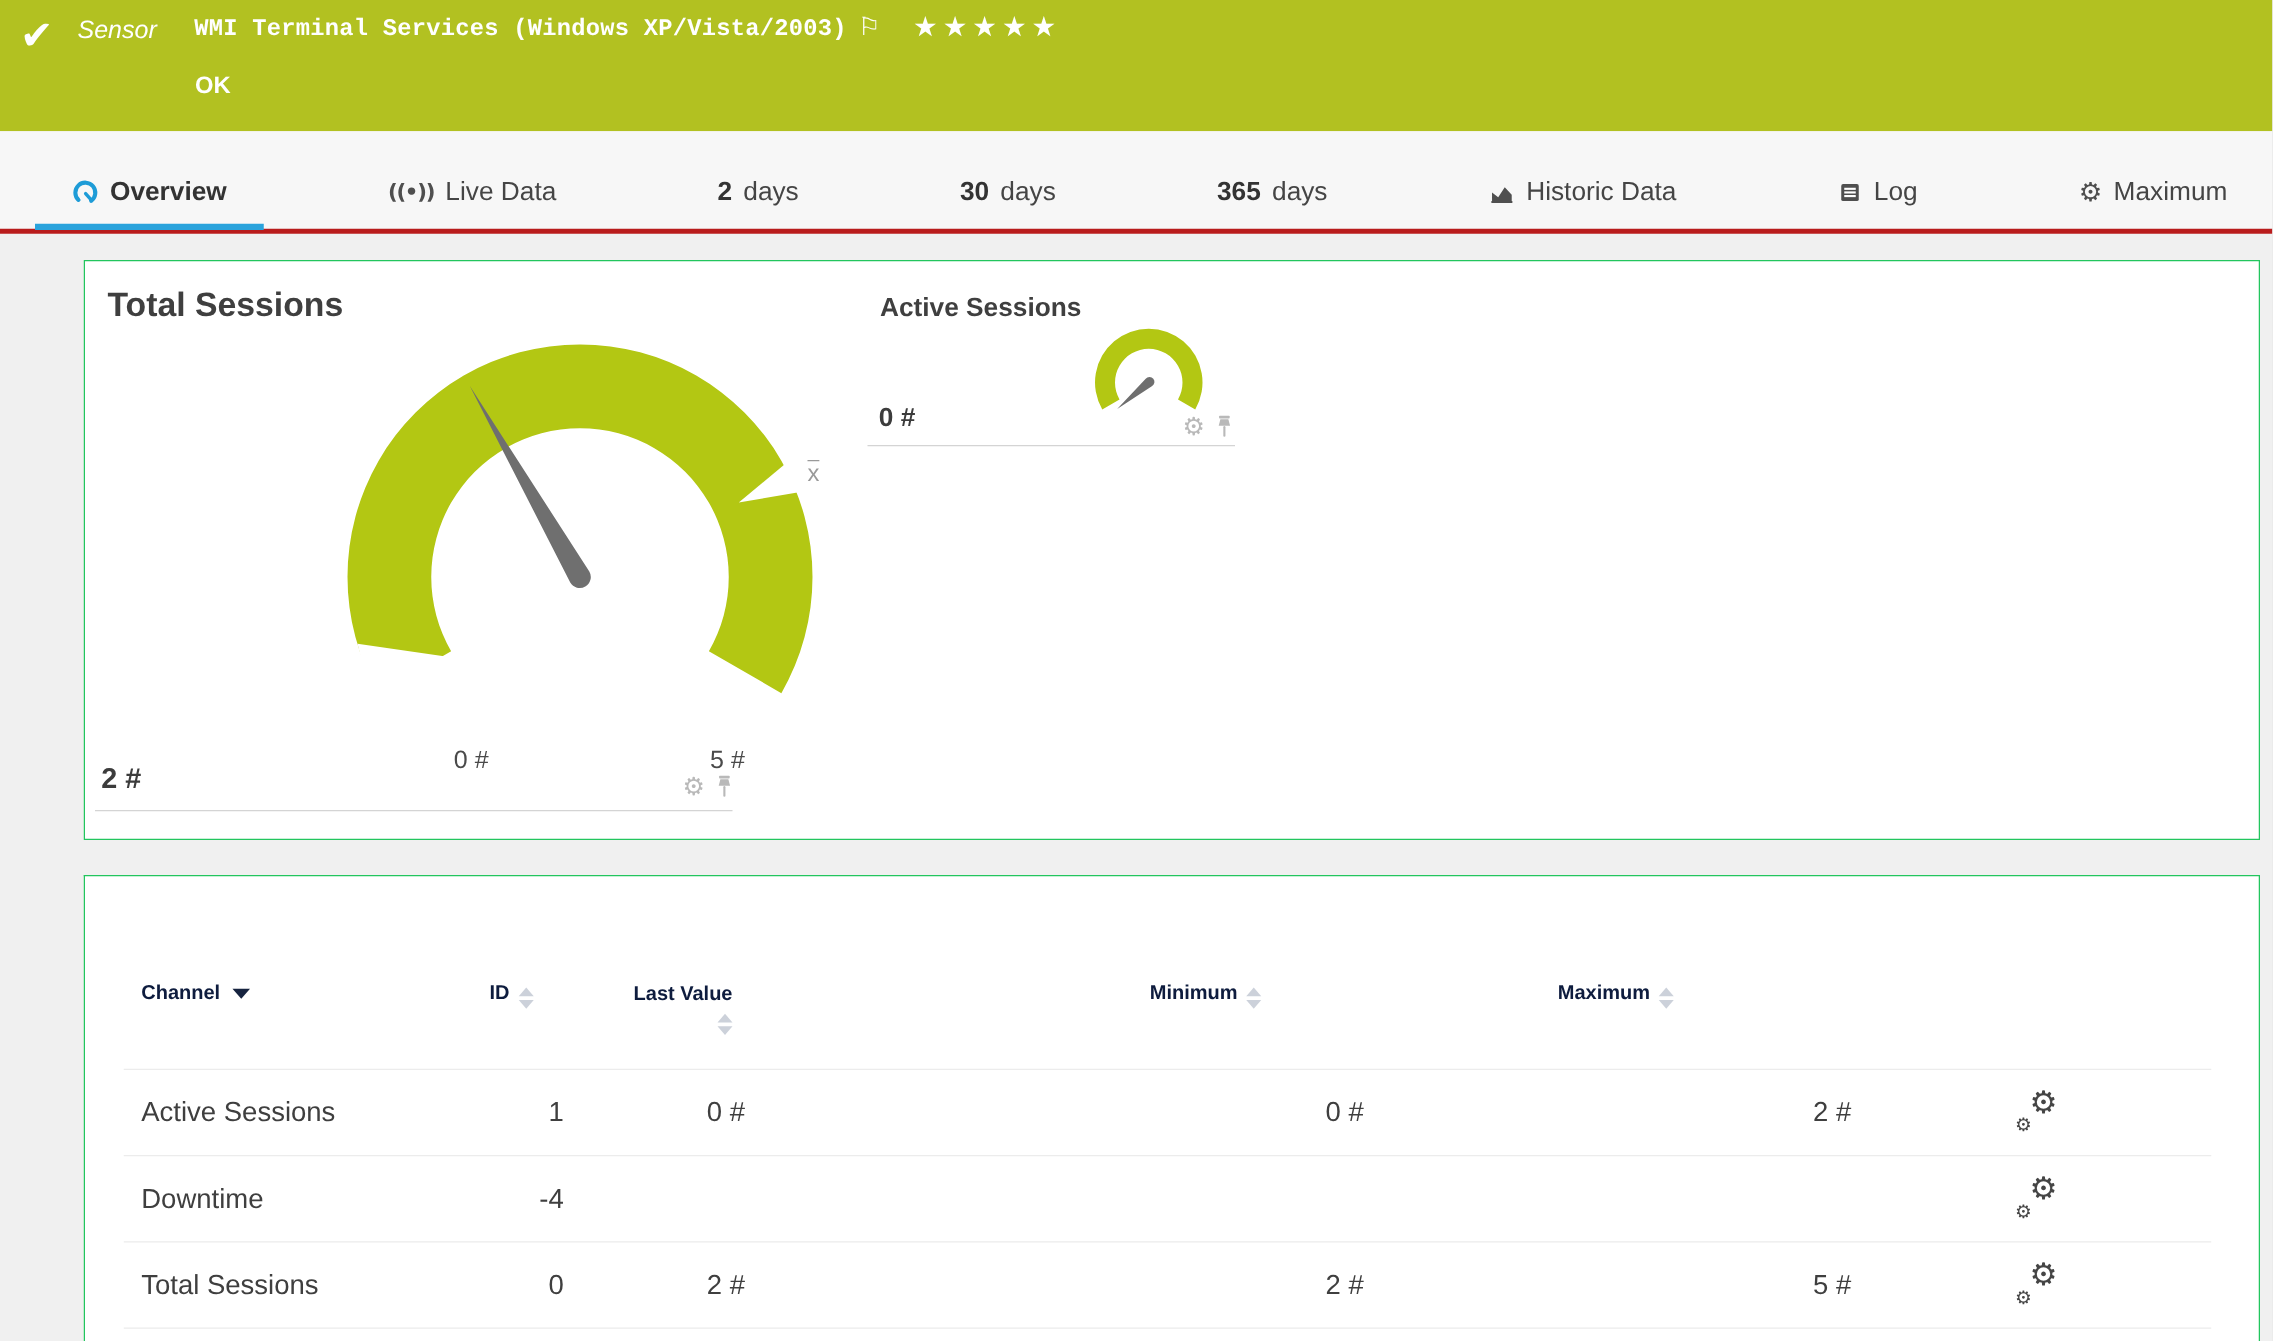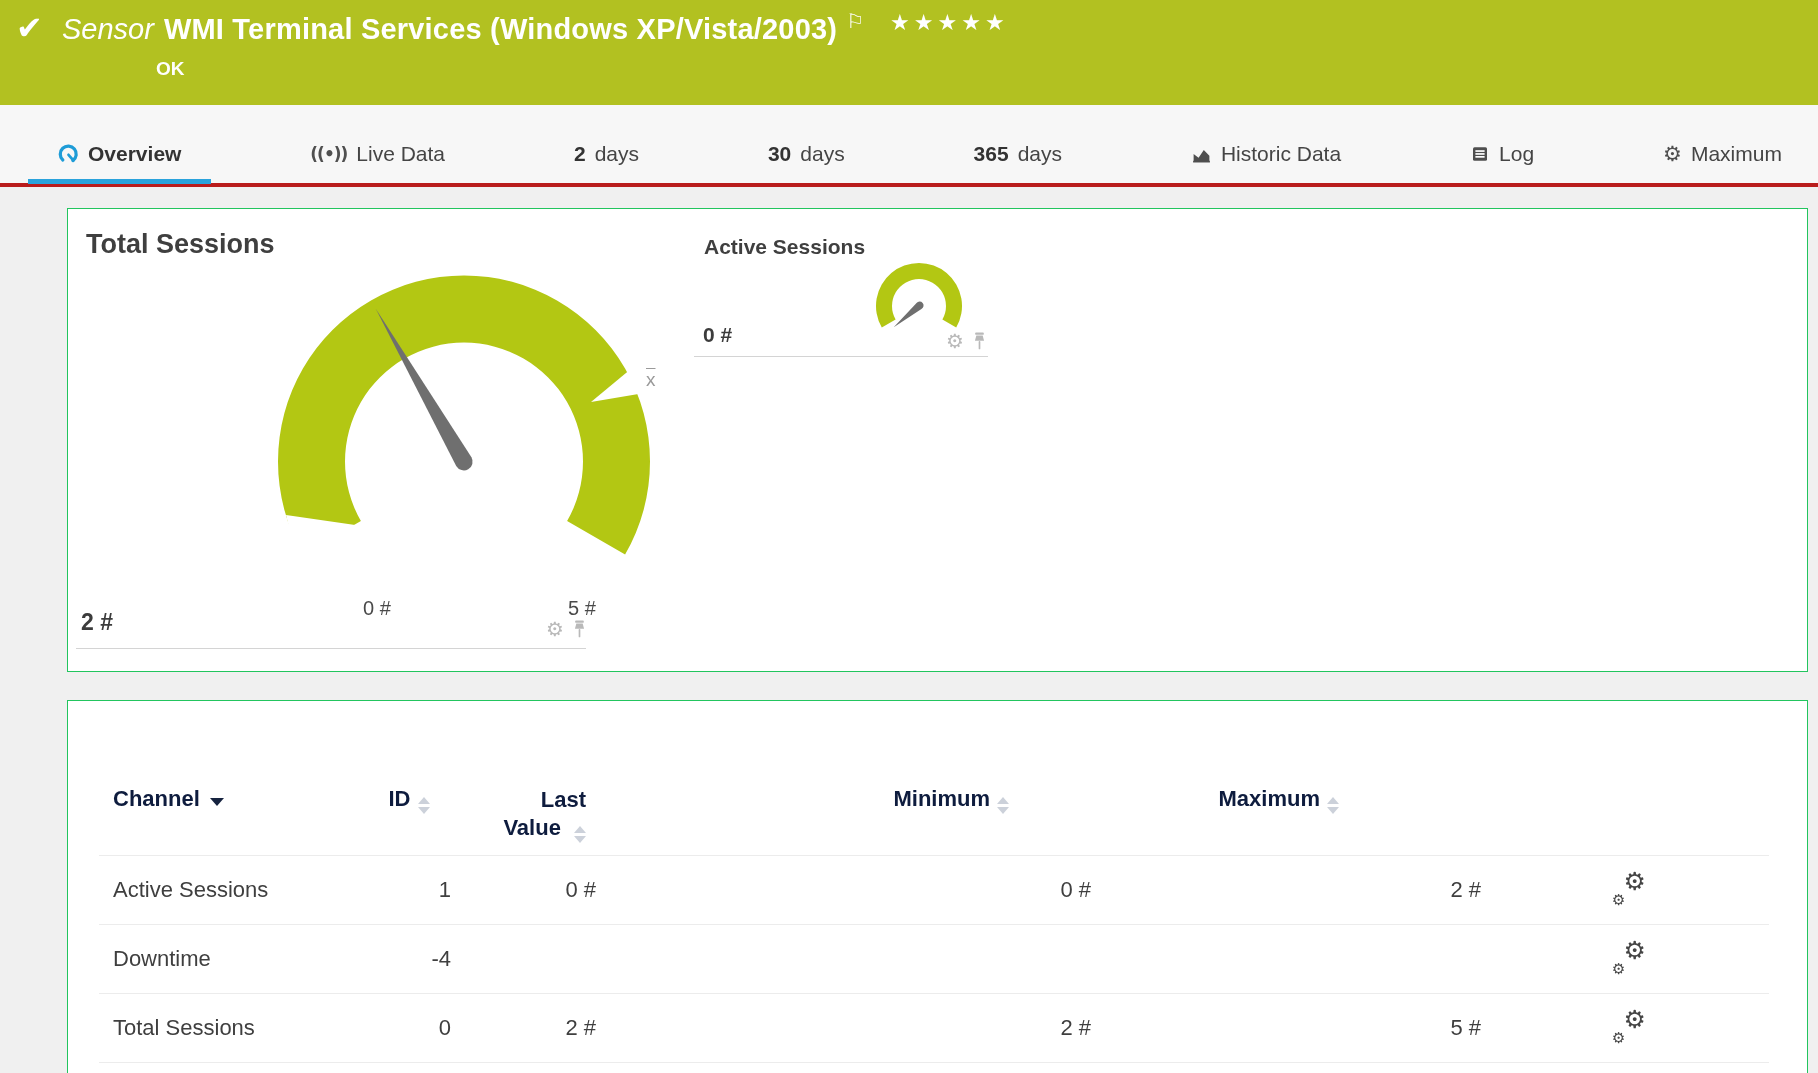--- a/index.html
+++ b/index.html
@@ -3,22 +3,22 @@
 <meta charset="utf-8">
 <style>
   html,body{margin:0;padding:0;background:#e8e8e8;}
   .screen{position:relative;width:1818px;height:1073px;overflow:hidden;background:#f0f0f0;
           font-family:"Liberation Sans","DejaVu Sans",sans-serif;-webkit-font-smoothing:antialiased;}
 
   
   .topbar{position:absolute;left:0;top:0;width:100%;height:105px;background:#b2c121;color:#fff;}
   .topbar .chk{position:absolute;left:16px;top:12px;font-size:32px;font-weight:bold;line-height:1;}
   .titleline{position:absolute;left:62px;top:12px;display:flex;align-items:flex-start;white-space:nowrap;}
-  .titleline .kind{font-style:italic;font-weight:400;font-size:29px;margin-right:10px;line-height:1.2;}
-  .titleline .name{font-weight:700;font-size:29px;line-height:1.2;letter-spacing:.2px;}
+  .titleline .kind{font-style:italic;font-weight:400;font-size:20px;margin-right:30px;line-height:1.2;}
+  .titleline .name{font-weight:700;font-size:19px;line-height:1.2;letter-spacing:.2px;font-family:Liberation Mono, monospace;}
   .titleline .flag{font-size:20px;margin-left:9px;position:relative;top:-3px;font-family:"DejaVu Sans",sans-serif;}
   .titleline .stars{font-size:22px;letter-spacing:4px;margin-left:26px;position:relative;top:-2px;
                     font-family:"DejaVu Sans",sans-serif;}
   .topbar .status{position:absolute;left:108px;top:58px;font-size:19px;font-weight:700;margin-left:48px;}
 
   
   .tabbar{position:absolute;left:0;top:105px;width:100%;height:82px;background:#f7f7f7;
           border-bottom:4px solid #b91c1c;box-sizing:border-box;display:flex;align-items:flex-end;
           justify-content:space-between;padding:0 6px 0 28px;}
   .tab{display:flex;align-items:center;gap:9px;padding:0 30px 17px 30px;font-size:21px;color:#454545;
@@ -49,21 +49,21 @@
   .icons-a{left:478px;top:410px;} .icons-b{left:878px;top:122px;}
   .tile-icons .gear-glyph{font-family:"DejaVu Sans",sans-serif;font-size:20px;line-height:1;cursor:pointer;}
   .tile-icons svg{display:block;cursor:pointer;}
   .tile-divider{position:absolute;height:1px;background:#d4d4d4;}
   .div-a{left:8px;top:439px;width:510px;} .div-b{left:626px;top:147px;width:294px;}
 
   
   .tbl{position:absolute;left:31px;top:0;width:1670px;}
   .thead,.trow{display:grid;grid-template-columns:260px 100px 145px 495px 390px 1fr;}
   .thead{padding-top:85px;min-height:155px;box-sizing:border-box;border-bottom:1px solid #ececec;
-         color:#0e1c3e;font-size:22px;font-weight:bold;align-items:start;}
+         color:#0e1c3e;font-size:16px;font-weight:bold;align-items:start;}
   .trow{height:68px;align-items:center;border-bottom:1px solid #ececec;font-size:22px;color:#3f3f3f;}
   .c-channel{padding-left:14px;text-align:left;}
   .c-num{text-align:right;padding-right:8px;}
   .h-id{text-align:center;}
   .h-lv{text-align:right;padding-right:18px;}
   .hlv-wrap{display:inline-block;width:90px;text-align:right;line-height:1.25;}
   .h-min{text-align:right;padding-right:90px;}
   .h-max{text-align:right;padding-right:150px;}
   .c-gear{display:flex;justify-content:center;}
   .chan-arrow{display:inline-block;width:0;height:0;border-left:7px solid transparent;

